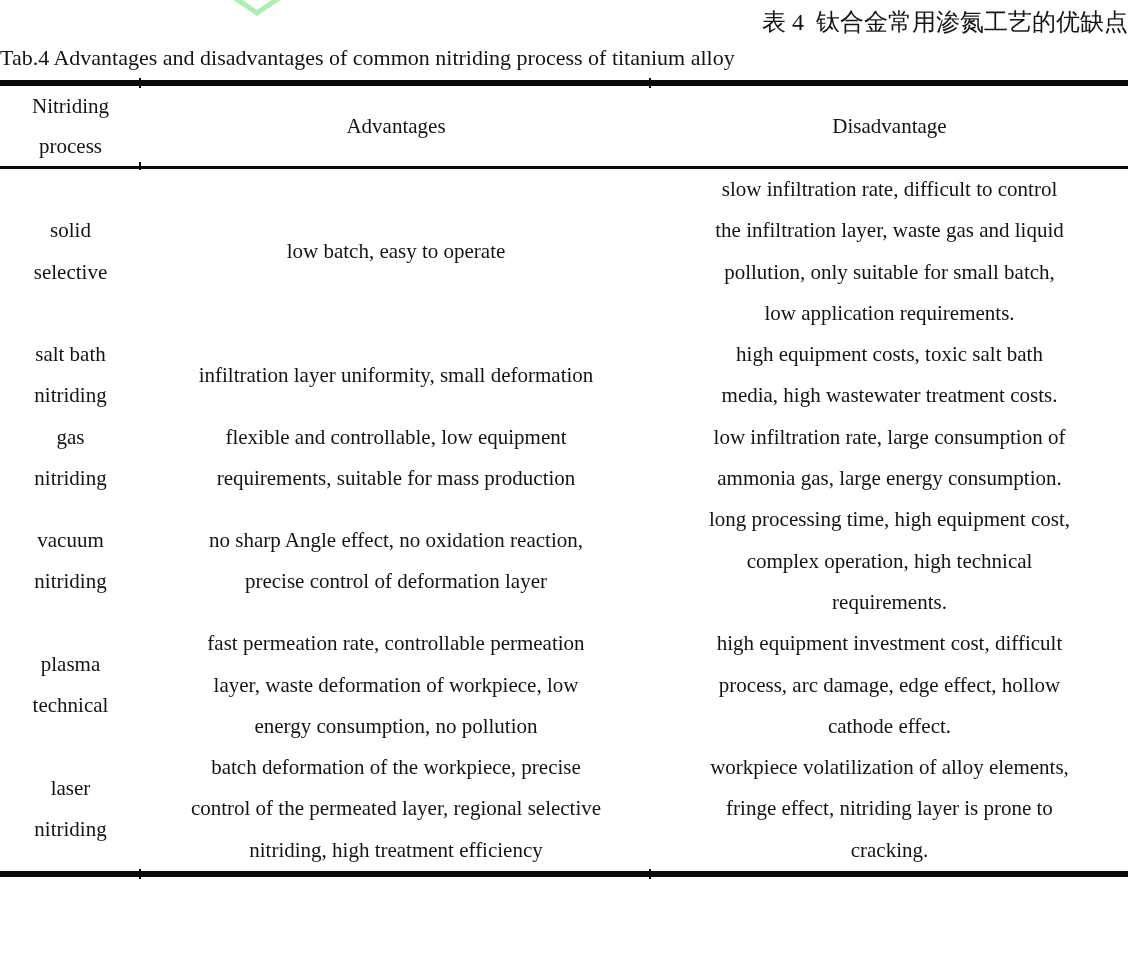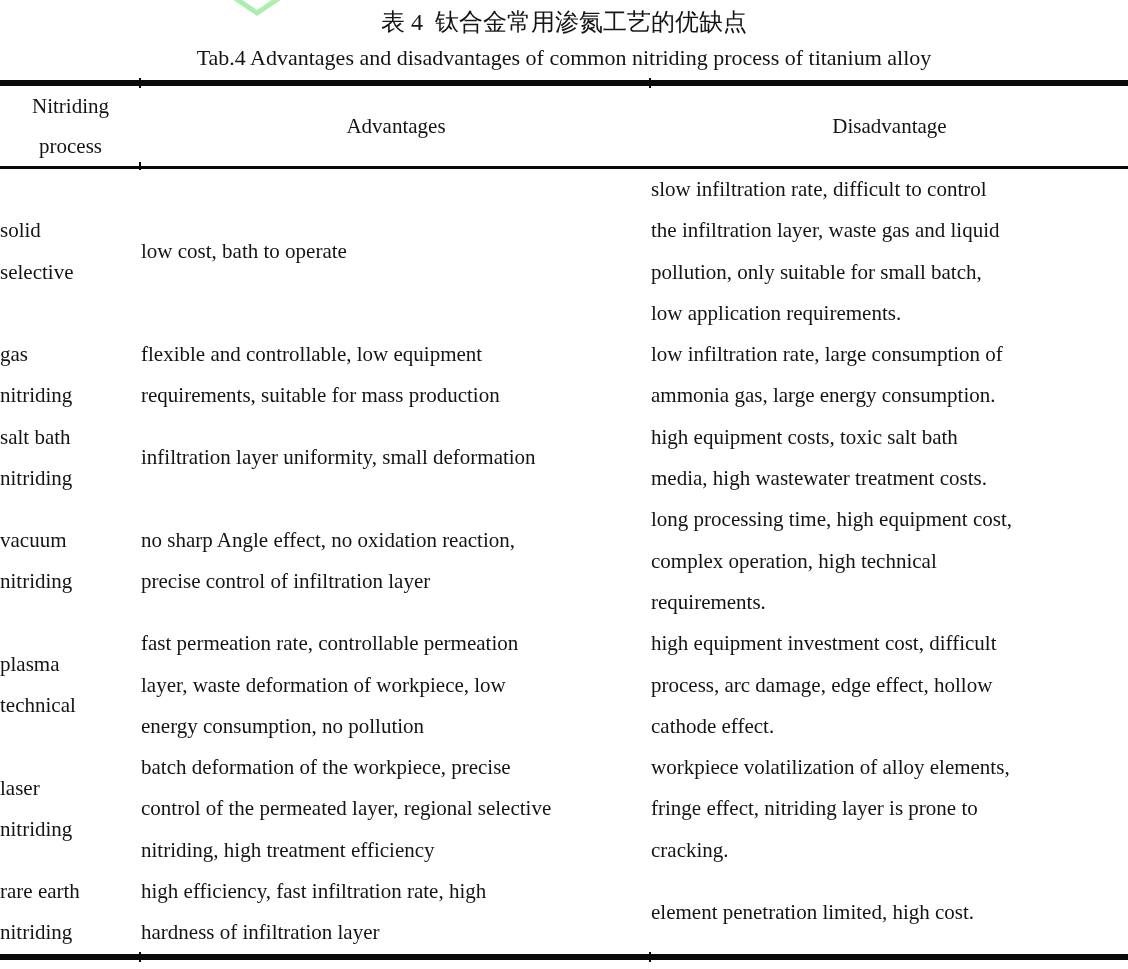--- a/index.html
+++ b/index.html
@@ -17,28 +17,27 @@
   }
   .chevron {
     position: absolute;
     left: 224px;
     top: -9px;
     width: 66px;
     height: 26px;
     pointer-events: none;
   }
   .title-zh {
-    text-align: center;
+    text-align: right;
     font-size: 24px;
     line-height: 32px;
     margin-top: 6px;
     white-space: pre;
   }
   .title-en {
-    text-align: center;
     font-size: 22px;
     line-height: 28px;
     margin-top: 6px;
     margin-bottom: 8px;
   }
   .table-wrap {
     position: relative;
     width: 988px;
   }
   table {
@@ -57,21 +56,21 @@
     text-align: center;
     vertical-align: middle;
     height: 79px;
     line-height: 40px;
     white-space: pre-line;
     border-bottom: 3px solid #0a0a0a;
     padding: 0;
   }
   tbody td {
     font-size: 21px;
-    text-align: left;
+    text-align: center;
     vertical-align: middle;
     line-height: 41.3px;
     white-space: pre-line;
     padding: 0;
     font-family: Liberation Serif, serif;
   }
   .tick {
     position: absolute;
     width: 2px;
     background: #0a0a0a;
@@ -104,46 +103,46 @@
         <th>Nitriding
 process</th>
         <th>Advantages</th>
         <th>Disadvantage</th>
       </tr>
     </thead>
     <tbody id="table-body">
         <tr>
     <td>solid
 selective</td>
-    <td>low cost, bath to operate</td>
+    <td>low batch, easy to operate</td>
     <td>slow infiltration rate, difficult to control
 the infiltration layer, waste gas and liquid
 pollution, only suitable for small batch,
 low application requirements.</td>
+  </tr>
+        <tr>
+    <td>salt bath
+nitriding</td>
+    <td>infiltration layer uniformity, small deformation</td>
+    <td>high equipment costs, toxic salt bath
+media, high wastewater treatment costs.</td>
   </tr>
         <tr>
     <td>gas
 nitriding</td>
     <td>flexible and controllable, low equipment
 requirements, suitable for mass production</td>
     <td>low infiltration rate, large consumption of
 ammonia gas, large energy consumption.</td>
   </tr>
         <tr>
-    <td>salt bath
-nitriding</td>
-    <td>infiltration layer uniformity, small deformation</td>
-    <td>high equipment costs, toxic salt bath
-media, high wastewater treatment costs.</td>
-  </tr>
-        <tr>
     <td>vacuum
 nitriding</td>
     <td>no sharp Angle effect, no oxidation reaction,
-precise control of infiltration layer</td>
+precise control of deformation layer</td>
     <td>long processing time, high equipment cost,
 complex operation, high technical
 requirements.</td>
   </tr>
         <tr>
     <td>plasma
 technical</td>
     <td>fast permeation rate, controllable permeation
 layer, waste deformation of workpiece, low
 energy consumption, no pollution</td>
@@ -154,27 +153,20 @@
         <tr>
     <td>laser
 nitriding</td>
     <td>batch deformation of the workpiece, precise
 control of the permeated layer, regional selective
 nitriding, high treatment efficiency</td>
     <td>workpiece volatilization of alloy elements,
 fringe effect, nitriding layer is prone to
 cracking.</td>
   </tr>
-        <tr>
-    <td>rare earth
-nitriding</td>
-    <td>high efficiency, fast infiltration rate, high
-hardness of infiltration layer</td>
-    <td>element penetration limited, high cost.</td>
-  </tr>
       </tbody>
   </table>
   <div class="tick t-top x1"></div>
   <div class="tick t-top x2"></div>
   <div class="tick t-mid x1"></div>
   <div class="tick t-bottom x1"></div>
   <div class="tick t-bottom x2"></div>
 </div>
 
 </body></html>

